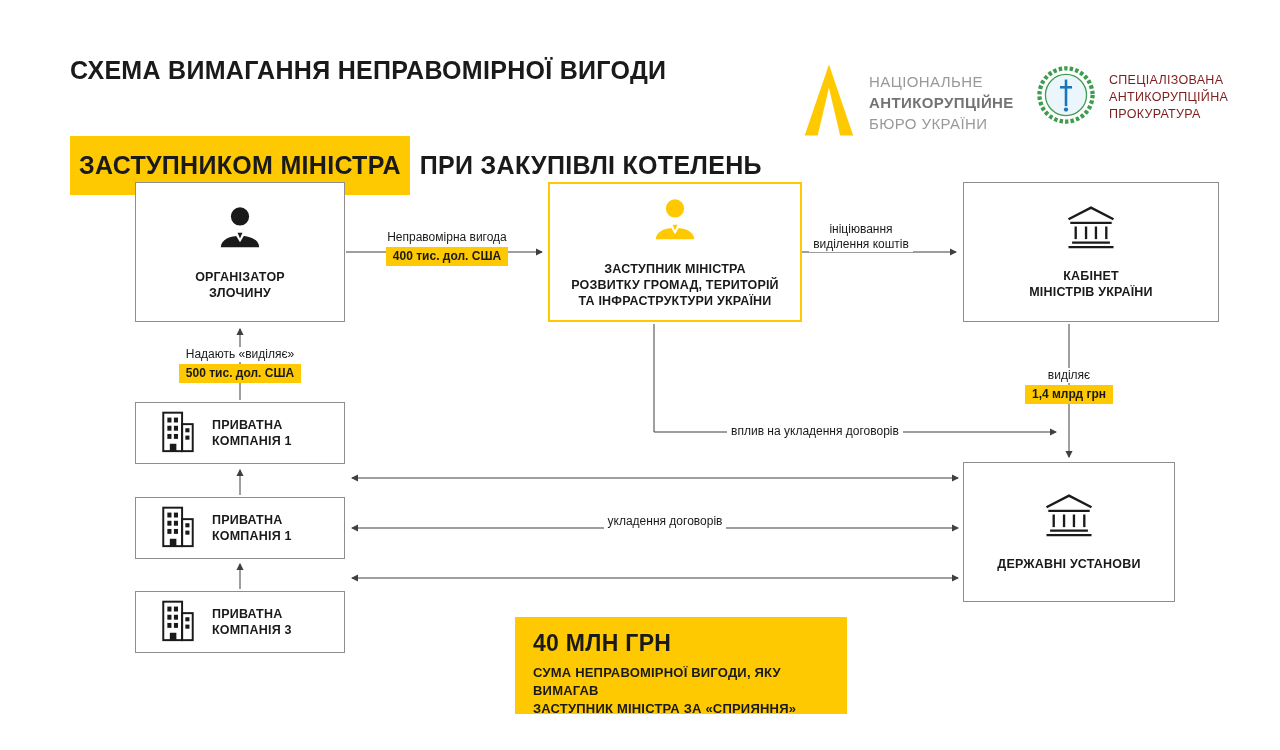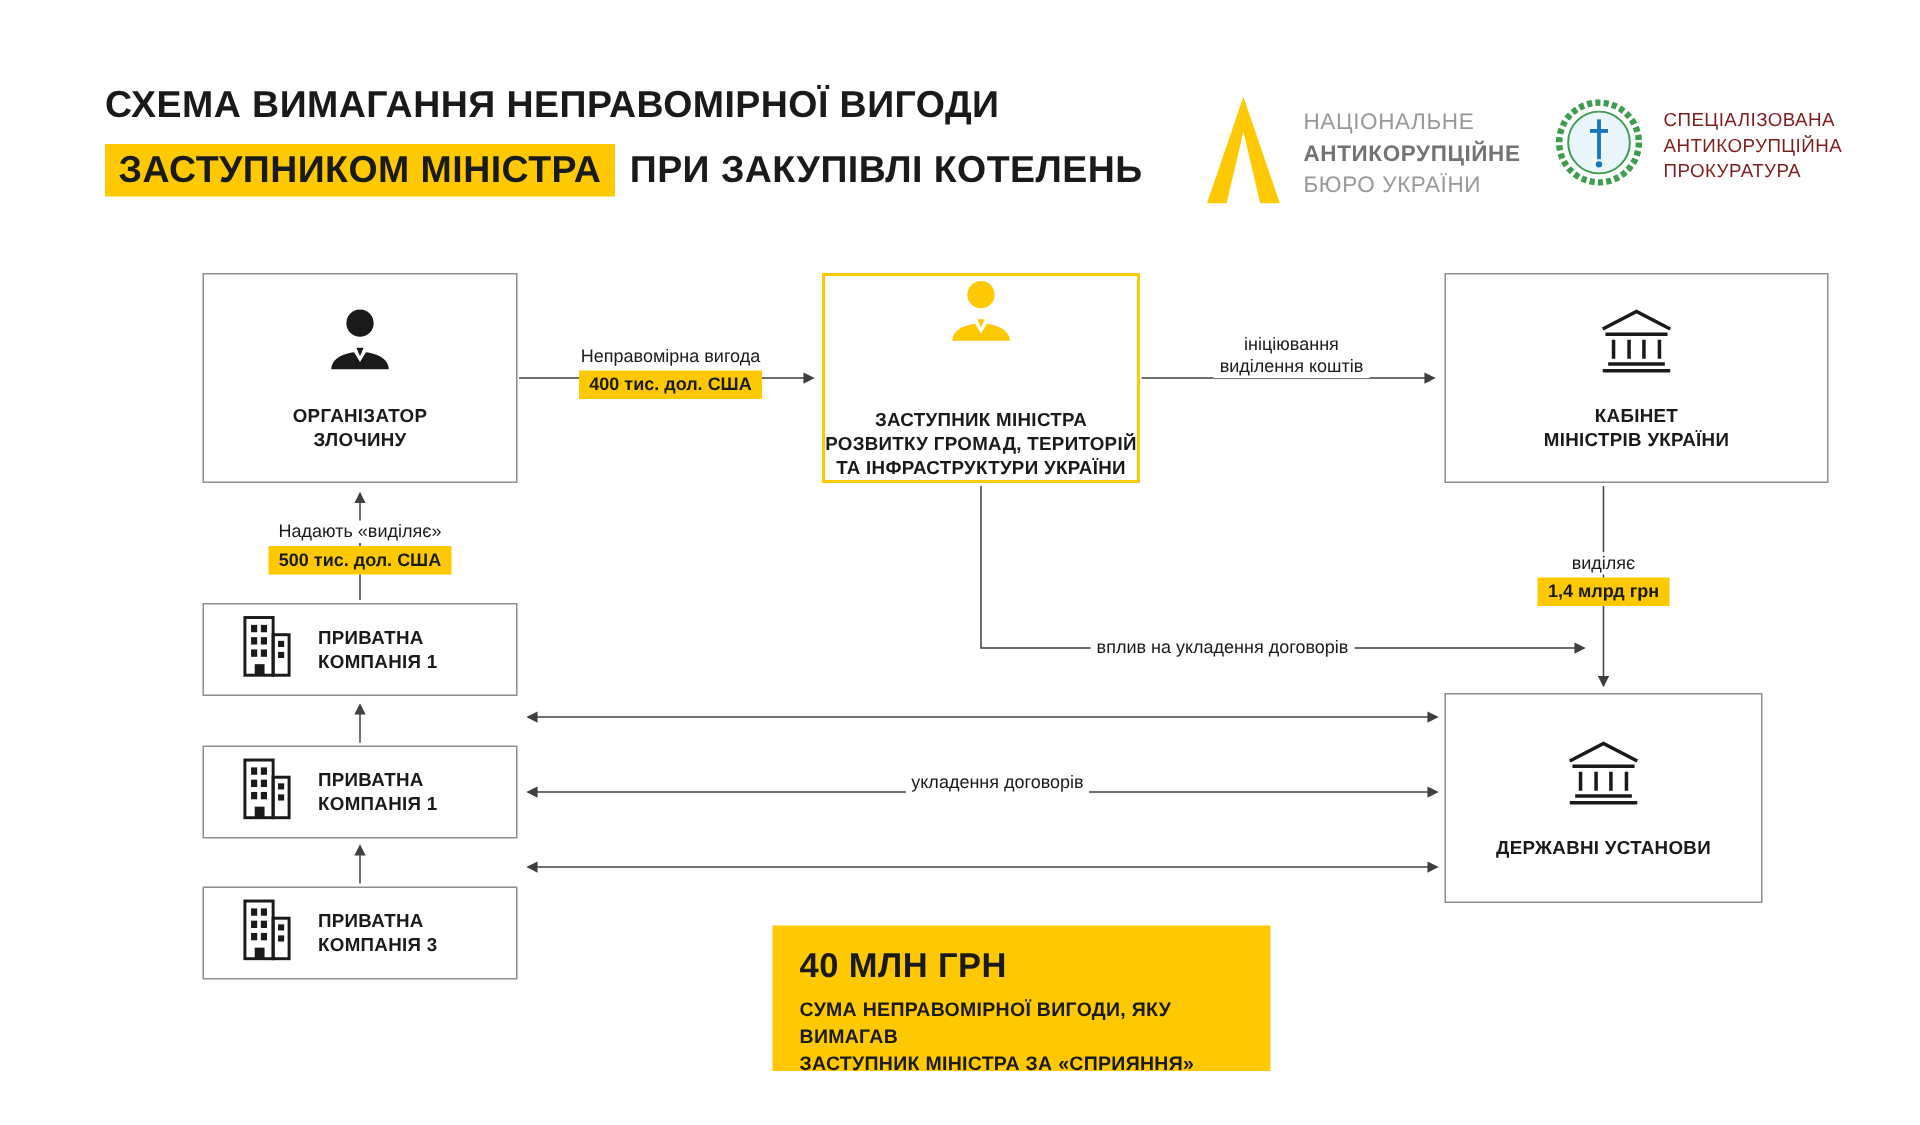--- a/index.html
+++ b/index.html
@@ -4,39 +4,39 @@
 <style>
   * { margin:0; padding:0; box-sizing:border-box; }
   html,body { background:#ffffff; }
   .canvas {
     position:relative; width:1280px; height:750px; background:#fff;
     font-family:"Liberation Sans", sans-serif; color:#1a1a1a; overflow:hidden;
   }
   
   .title { position:absolute; left:70px; top:58px; font-weight:bold; font-size:25px; line-height:1; letter-spacing:.3px; }
   .title .row2 { margin-top:13px; }
-  .hl { background:#FEC900; padding:5px 9px; display:inline-block; }
+  .hl { background:#FEC900; padding:17px 9px; display:inline-block;margin-top:40px; }
   .rest { margin-left:10px; }
   .logo { position:absolute; display:flex; align-items:center; gap:13px; }
   .logo-nabu { left:800px; top:60px; }
   .logo-sap  { left:1036px; top:60px; }
   .nabu-text { font-size:15px; line-height:21px; color:#97999B; letter-spacing:.4px; }
   .nabu-text .b { font-weight:bold; color:#737373; }
   .sap-text { font-size:12.5px; line-height:17px; color:#7f1d1d; font-weight:normal; letter-spacing:.3px; }
   
   .node {
     position:absolute; background:#fff; border:1px solid #8E8E8E;
     display:flex; flex-direction:column; align-items:center; justify-content:center; gap:15px;
   }
   .node .lbl { font-weight:bold; font-size:12.5px; line-height:16px; text-align:center; letter-spacing:.2px; }
   .node.deputy { border:2px solid #FEC900; }
   .node.company { flex-direction:row; justify-content:flex-start; padding-left:24px; gap:16px; }
   .node.company .lbl { text-align:left; }
   .n-organizer { left:135px; top:182px; width:210px; height:140px; }
-  .n-deputy    { left:548px; top:182px; width:212px; height:140px;justify-content:space-between; }
+  .n-deputy    { left:548px; top:182px; width:254px; height:140px; }
   .n-cabinet   { left:963px; top:182px; width:256px; height:140px; }
   .n-c1 { left:135px; top:402px; width:210px; height:62px; }
   .n-c2 { left:135px; top:497px; width:210px; height:62px; }
   .n-c3 { left:135px; top:591px; width:210px; height:62px; }
   .n-state { left:963px; top:462px; width:212px; height:140px; }
   
   .edge-label { position:absolute; text-align:center; font-size:12px; line-height:15px; color:#1a1a1a; }
   .edge-label .txt { background:#fff; display:inline-block; padding:0 4px; }
   .chip { background:#FEC900; display:inline-block; font-weight:bold; padding:2px 7px; margin-top:2px; font-size:12px; }
   .l-bribe      { left:362px; top:230px; width:170px; }

